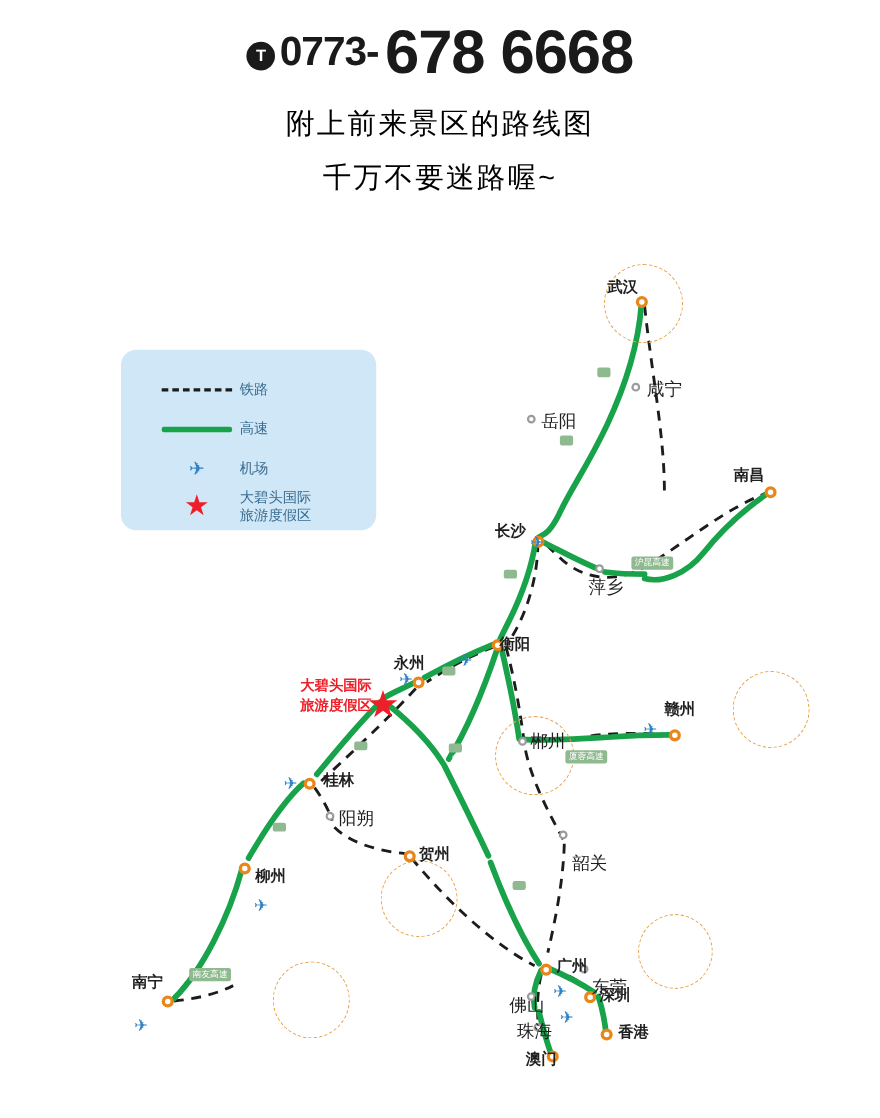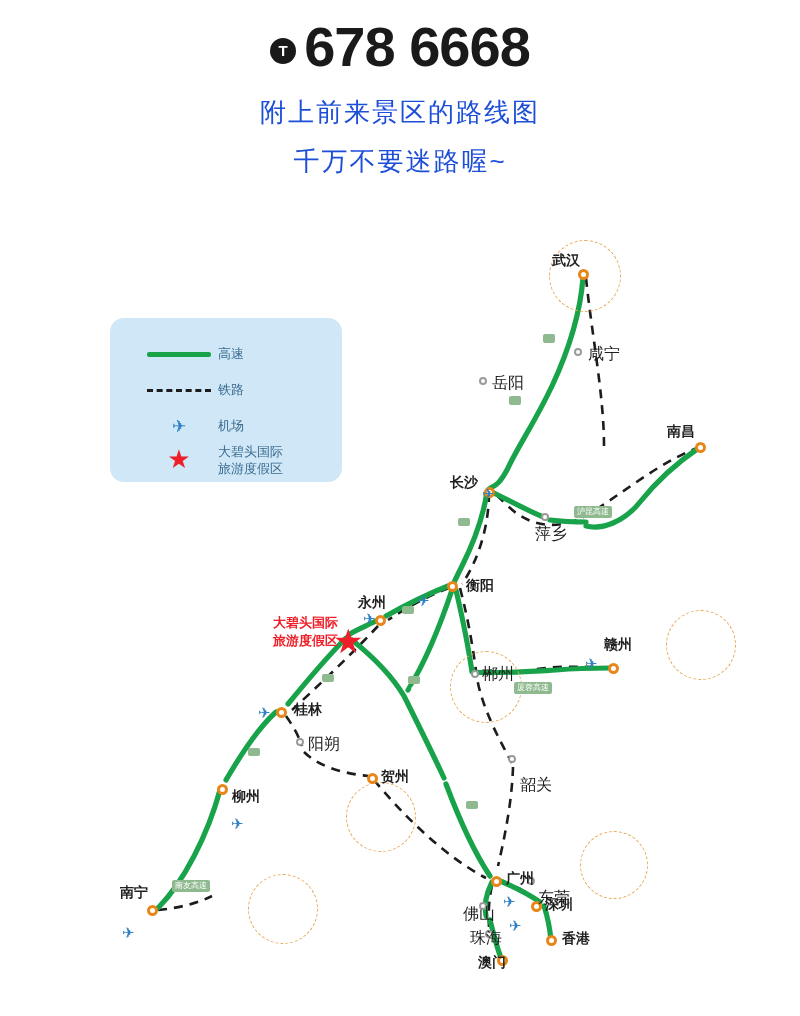--- a/index.html
+++ b/index.html
@@ -49,21 +49,21 @@
     letter-spacing: -1px;
   }
   #phone-main {
     font-size: 56px;
     font-weight: bold;
     letter-spacing: -1px;
     margin-left: 4px;
   }
   .subtitle {
     font-size: 26px;
-    color: #1d4ed8;
+    color: #000000;
     margin-top: 16px;
     letter-spacing: 2px;
   }
   .subtitle.second {
     margin-top: 14px;
   }
 
   
   #map-wrap {
     position: absolute;
@@ -202,20 +202,21 @@
     line-height: 1.35;
     text-align: right;
   }
 </style>
 </head>
 <body>
 
 <div id="header">
   <div id="phone-line">
     <span id="phone-icon">T</span>
+    <span id="phone-prefix">0773-</span>
     <span id="phone-main">678 6668</span>
   </div>
   <div class="subtitle">附上前来景区的路线图</div>
   <div class="subtitle second">千万不要迷路喔~</div>
 </div>
 
 <div id="map-wrap">
 
   <svg id="map-svg" width="800" height="820" viewBox="0 0 800 820">
 
@@ -334,21 +335,21 @@
   <div class="plane" style="left:503px;top:698px;">✈</div>
   <div class="plane" style="left:509px;top:722px;">✈</div>
   <div class="plane" style="left:122px;top:729px;">✈</div>
 
   <div class="city major" style="left:552px;top:56px;">武汉</div>
   <div class="city" style="left:588px;top:148px;">咸宁</div>
   <div class="city" style="left:492px;top:177px;">岳阳</div>
   <div class="city major" style="left:667px;top:227px;">南昌</div>
   <div class="city major" style="left:450px;top:278px;">长沙</div>
   <div class="city" style="left:535px;top:328px;">萍乡</div>
-  <div class="city major" style="left:466px;top:381px;">衡阳</div>
+  <div class="city major" style="left:454px;top:381px;">衡阳</div>
   <div class="city major" style="left:358px;top:398px;">永州</div>
   <div class="city major" style="left:604px;top:440px;">赣州</div>
   <div class="city" style="left:482px;top:468px;">郴州</div>
   <div class="city major" style="left:294px;top:505px;">桂林</div>
   <div class="city" style="left:308px;top:538px;">阳朔</div>
   <div class="city" style="left:520px;top:555px;margin-top:24px;">韶关</div>
   <div class="city major" style="left:381px;top:572px;">贺州</div>
   <div class="city major" style="left:232px;top:592px;">柳州</div>
   <div class="city major" style="left:506px;top:674px;">广州</div>
   <div class="city" style="left:538px;top:676px;margin-top:16px;">东莞</div>
@@ -367,29 +368,29 @@
   <div class="road-badge h" style="left:514px;top:486px;">厦蓉高速</div>
   <div class="road-badge" style="left:408px;top:480px;">包茂高速</div>
   <div class="road-badge" style="left:322px;top:478px;">泉南高速</div>
   <div class="road-badge" style="left:248px;top:552px;">泉南高速</div>
   <div class="road-badge" style="left:466px;top:605px;">广昆高速</div>
   <div class="road-badge h" style="left:172px;top:684px;">南友高速</div>
 
   <div id="legend">
     <div class="legend-row">
       <span class="legend-sym">
+          <i class="sym-rail"></i>
+        </span>
+      <span class="legend-label">铁路</span>
+    </div>
+    <div class="legend-row">
+      <span class="legend-sym">
           <i class="sym-highway"></i>
         </span>
       <span class="legend-label">高速</span>
-    </div>
-    <div class="legend-row">
-      <span class="legend-sym">
-          <i class="sym-rail"></i>
-        </span>
-      <span class="legend-label">铁路</span>
     </div>
     <div class="legend-row">
       <span class="legend-sym sym-air">✈</span>
       <span class="legend-label">机场</span>
     </div>
     <div class="legend-row resort">
       <span class="legend-sym sym-star">★</span>
       <span class="legend-label">
         <span>大碧头国际</span><br>
         <span>旅游度假区</span>

